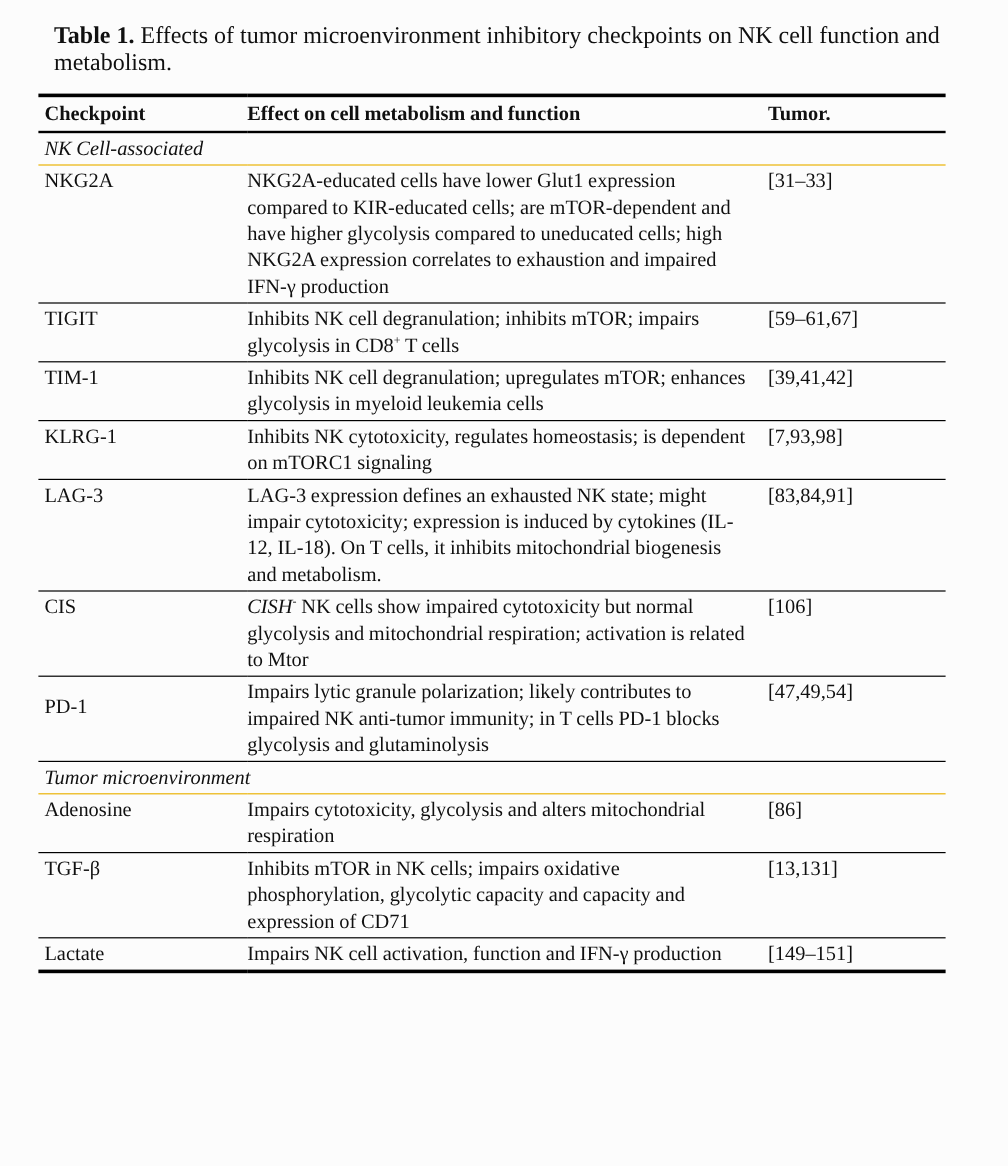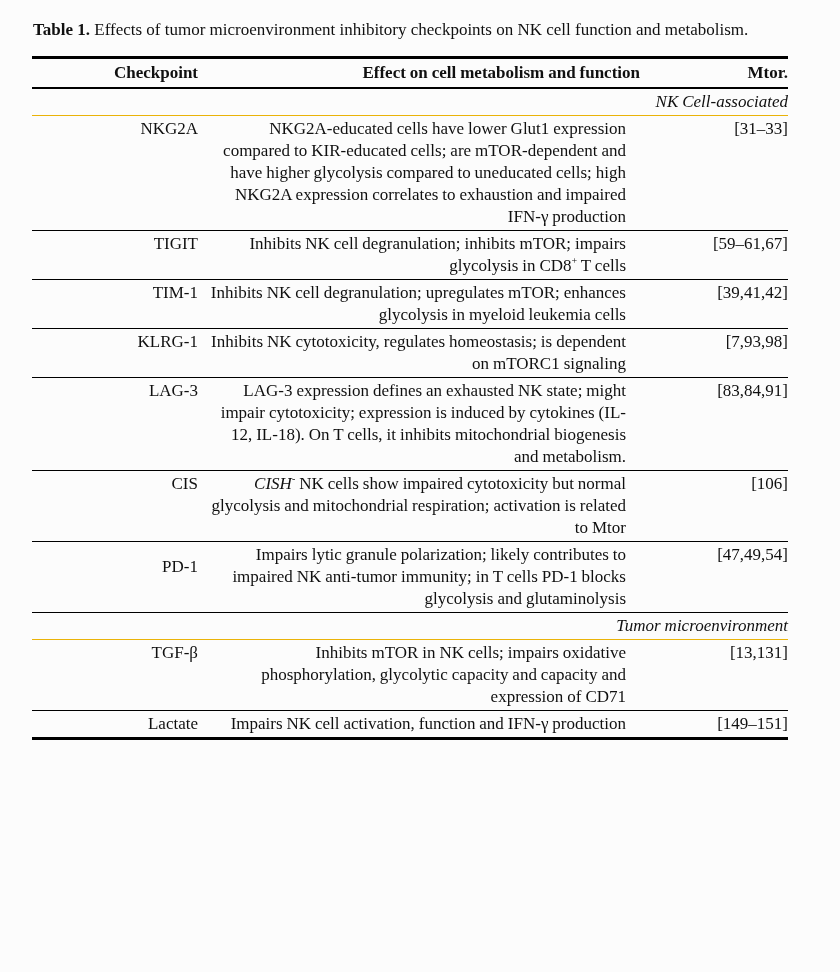--- a/index.html
+++ b/index.html
@@ -12,40 +12,40 @@
     height: 972px;
     font-family: "Liberation Serif", "DejaVu Serif", serif;
     color: #101010;
     overflow: hidden;
   }
   .page {
     padding: 19px 0 0 32px;
   }
   .caption {
     width: 756px;
-    margin: 0 0 15px 1px;
-    font-size: 17px;
+    margin: 0 0 15px 13px;
+    font-size: 20px;
     line-height: 22px;
   }
   .caption b { font-weight: bold; }
   table.paper-table {
     width: 756px;
     border-collapse: collapse;
     table-layout: fixed;
     border-top: 3px solid #000;
     border-bottom: 3px solid #000;
   }
   col.c1 { width: 174px; }
   col.c2 { width: 434px; }
   col.c3 { width: 148px; }
   th, td {
     font-size: 17px;
     line-height: 22px;
     vertical-align: top;
-    text-align: right;
+    text-align: left;
     padding: 2px 0 2px 0;
     word-spacing: -0.3px;
     font-family: Liberation Serif, serif;
   }
   thead th {
     font-weight: bold;
     border-bottom: 2px solid #000;
     padding-top: 3px;
     padding-bottom: 3px;
   }
@@ -77,21 +77,21 @@
   <table class="paper-table">
     <colgroup>
       <col class="c1">
         <col class="c2">
         <col class="c3">
     </colgroup>
     <thead>
       <tr>
         <th class="checkpoint">Checkpoint</th>
         <th class="effect">Effect on cell metabolism and function</th>
-        <th class="refs">Mtor.</th>
+        <th class="refs">Tumor.</th>
       </tr>
     </thead>
     <tbody id="table-body">
         <tr class="section-row">
           <td colspan="3">NK Cell-associated</td>
         </tr>
         <tr class="data-row">
           <td class="checkpoint">NKG2A</td>
           <td class="effect"><span>NKG2A-educated cells have lower Glut1 expression compared to KIR-educated cells; are mTOR-dependent and have higher glycolysis compared to uneducated cells; high NKG2A expression correlates to exhaustion and impaired IFN-γ production</span></td>
           <td class="refs">[31–33]</td>
@@ -123,20 +123,25 @@
         </tr>
         <tr class="data-row">
           <td class="checkpoint offset">PD-1</td>
           <td class="effect"><span>Impairs lytic granule polarization; likely contributes to impaired NK anti-tumor immunity; in T cells PD-1 blocks glycolysis and glutaminolysis</span></td>
           <td class="refs">[47,49,54]</td>
         </tr>
         <tr class="section-row">
           <td colspan="3">Tumor microenvironment</td>
         </tr>
         <tr class="data-row">
+          <td class="checkpoint">Adenosine</td>
+          <td class="effect"><span>Impairs cytotoxicity, glycolysis and alters mitochondrial respiration</span></td>
+          <td class="refs">[86]</td>
+        </tr>
+        <tr class="data-row">
           <td class="checkpoint">TGF-β</td>
           <td class="effect"><span>Inhibits mTOR in NK cells; impairs oxidative phosphorylation, glycolytic capacity and capacity and expression of CD71</span></td>
           <td class="refs">[13,131]</td>
         </tr>
         <tr class="data-row">
           <td class="checkpoint">Lactate</td>
           <td class="effect"><span>Impairs NK cell activation, function and IFN-γ production</span></td>
           <td class="refs">[149–151]</td>
         </tr>
       </tbody>

